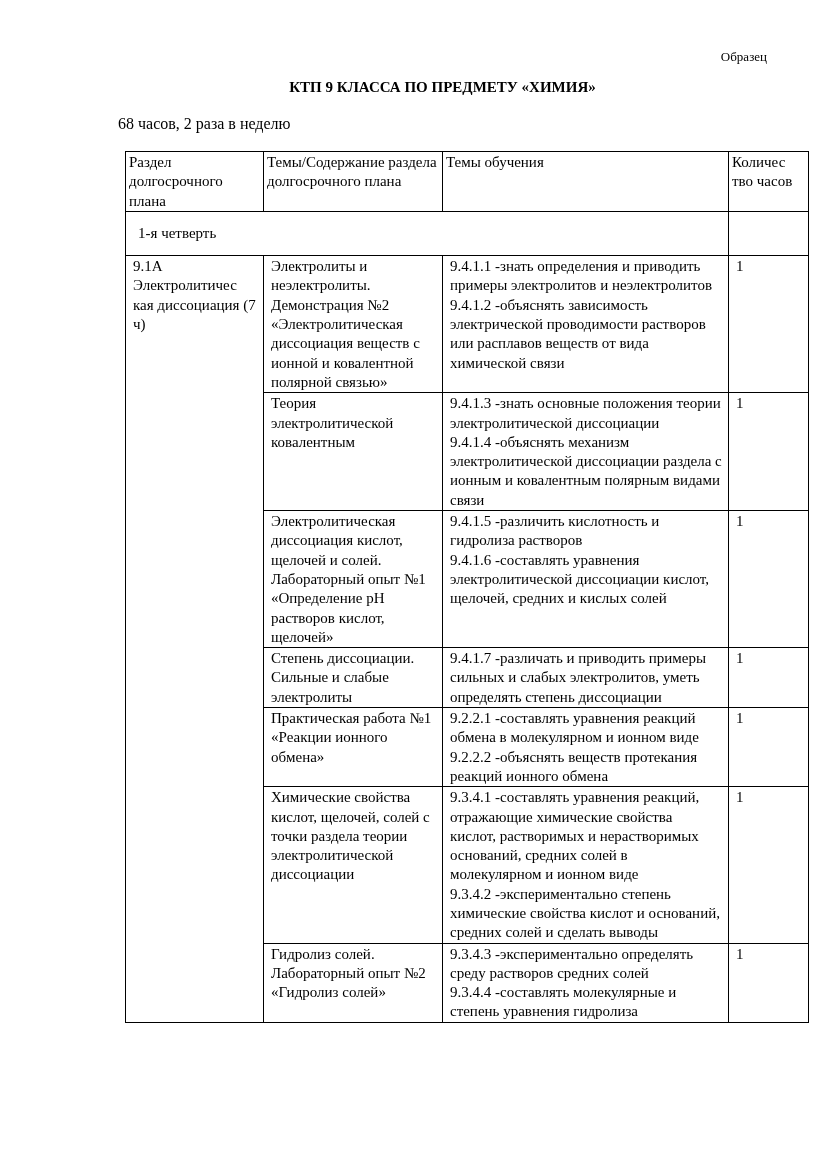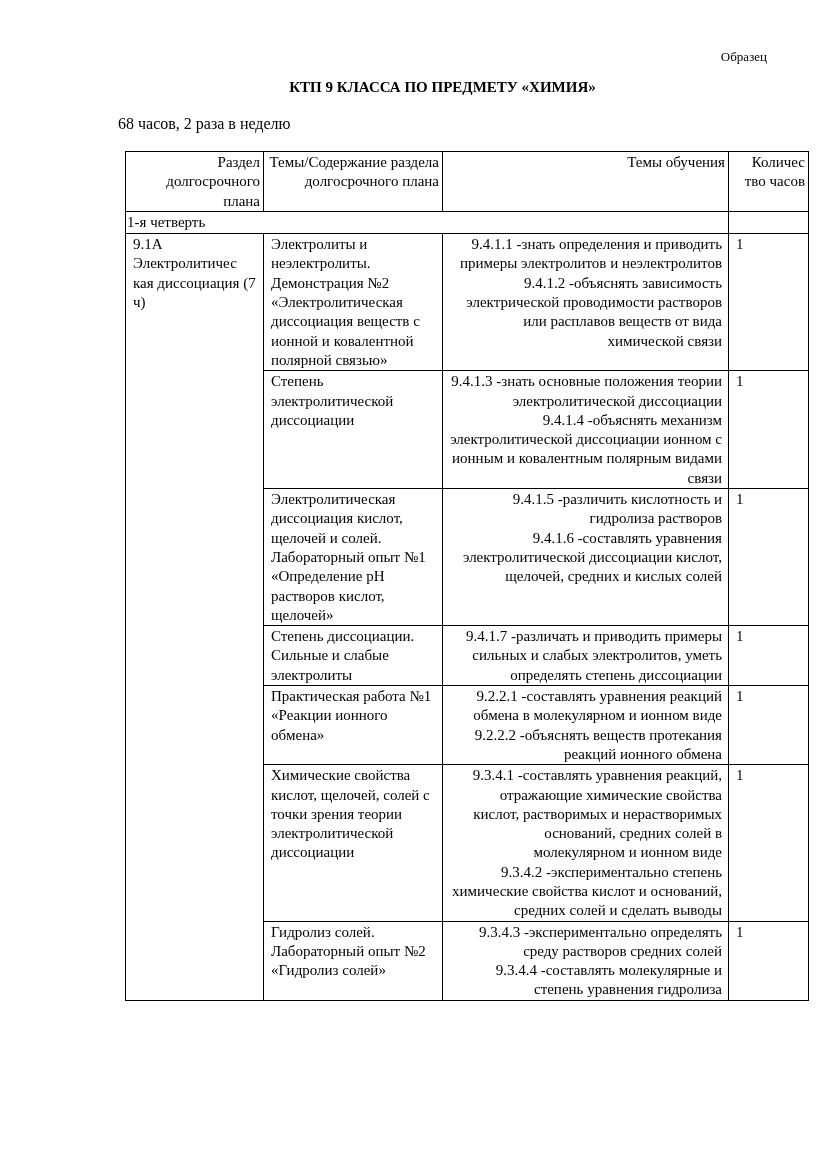--- a/index.html
+++ b/index.html
@@ -22,27 +22,27 @@
     }
     table.ktp {
       position: absolute; top: 151px; left: 125px;
       width: 683px; border-collapse: collapse; table-layout: fixed;
       font-size: 15px; line-height: 19.3px;
     }
     table.ktp td, table.ktp th {
       border: 1px solid #000; vertical-align: top;
       padding: 1px 6px 0 7px; font-weight: normal; text-align: left;
     }
-    table.ktp th { text-align: right; padding: 1px 3px 0 3px; }
+    table.ktp th { text-align: left; padding: 1px 3px 0 3px; }
     .col1 { width: 138px; }
     .col2 { width: 179px; }
     .col3 { width: 286px; }
     .col4 { width: 80px; }
-    .quarter-cell { text-align: left; padding: 1px !important; }
-    .goal-line { display: block; text-align: right; }
+    .quarter-cell { text-align: left; padding: 12px !important; }
+    .goal-line { display: block; }
   </style>
 </head>
 <body>
 
 <div class="sample-label">Образец</div>
 <div class="doc-title">КТП 9 КЛАССА ПО ПРЕДМЕТУ «ХИМИЯ»</div>
 <div class="hours-line">68 часов, 2 раза в неделю</div>
 
 <table class="ktp">
   <colgroup>
@@ -69,24 +69,24 @@
       <td rowspan="7">9.1А Электролитичес кая диссоциация (7 ч)</td>
       <td>Электролиты и неэлектролиты. Демонстрация №2 «Электролитическая диссоциация веществ с ионной и ковалентной полярной связью»</td>
       <td>
         <span class="goal-line">9.4.1.1 -знать определения и приводить примеры электролитов и неэлектролитов</span>
         <span class="goal-line">9.4.1.2 -объяснять зависимость электрической проводимости растворов или расплавов веществ от вида химической связи</span>
       </td>
       <td>1</td>
     </tr>
 
     <tr>
-      <td>Степень электролитической диссоциации</td>
+      <td>Теория электролитической ковалентным</td>
       <td>
         <span class="goal-line">9.4.1.3 -знать основные положения теории электролитической диссоциации</span>
-        <span class="goal-line">9.4.1.4 -объяснять механизм электролитической диссоциации ионном с ионным и ковалентным полярным видами связи</span>
+        <span class="goal-line">9.4.1.4 -объяснять механизм электролитической диссоциации раздела с ионным и ковалентным полярным видами связи</span>
       </td>
       <td>1</td>
     </tr>
 
     <tr>
       <td>Электролитическая диссоциация кислот, щелочей и солей. Лабораторный опыт №1 «Определение рН растворов кислот, щелочей»</td>
       <td>
         <span class="goal-line">9.4.1.5 -различить кислотность и гидролиза растворов</span>
         <span class="goal-line">9.4.1.6 -составлять уравнения электролитической диссоциации кислот, щелочей, средних и кислых солей</span>
       </td>
@@ -104,21 +104,21 @@
     <tr>
       <td>Практическая работа №1 «Реакции ионного обмена»</td>
       <td>
         <span class="goal-line">9.2.2.1 -составлять уравнения реакций обмена в молекулярном и ионном виде</span>
         <span class="goal-line">9.2.2.2 -объяснять веществ протекания реакций ионного обмена</span>
       </td>
       <td>1</td>
     </tr>
 
     <tr>
-      <td>Химические свойства кислот, щелочей, солей с точки зрения теории электролитической диссоциации</td>
+      <td>Химические свойства кислот, щелочей, солей с точки раздела теории электролитической диссоциации</td>
       <td>
         <span class="goal-line">9.3.4.1 -составлять уравнения реакций, отражающие химические свойства кислот, растворимых и нерастворимых оснований, средних солей в молекулярном и ионном виде</span>
         <span class="goal-line">9.3.4.2 -экспериментально степень химические свойства кислот и оснований, средних солей и сделать выводы</span>
       </td>
       <td>1</td>
     </tr>
 
     <tr>
       <td>Гидролиз солей. Лабораторный опыт №2 «Гидролиз солей»</td>
       <td>

